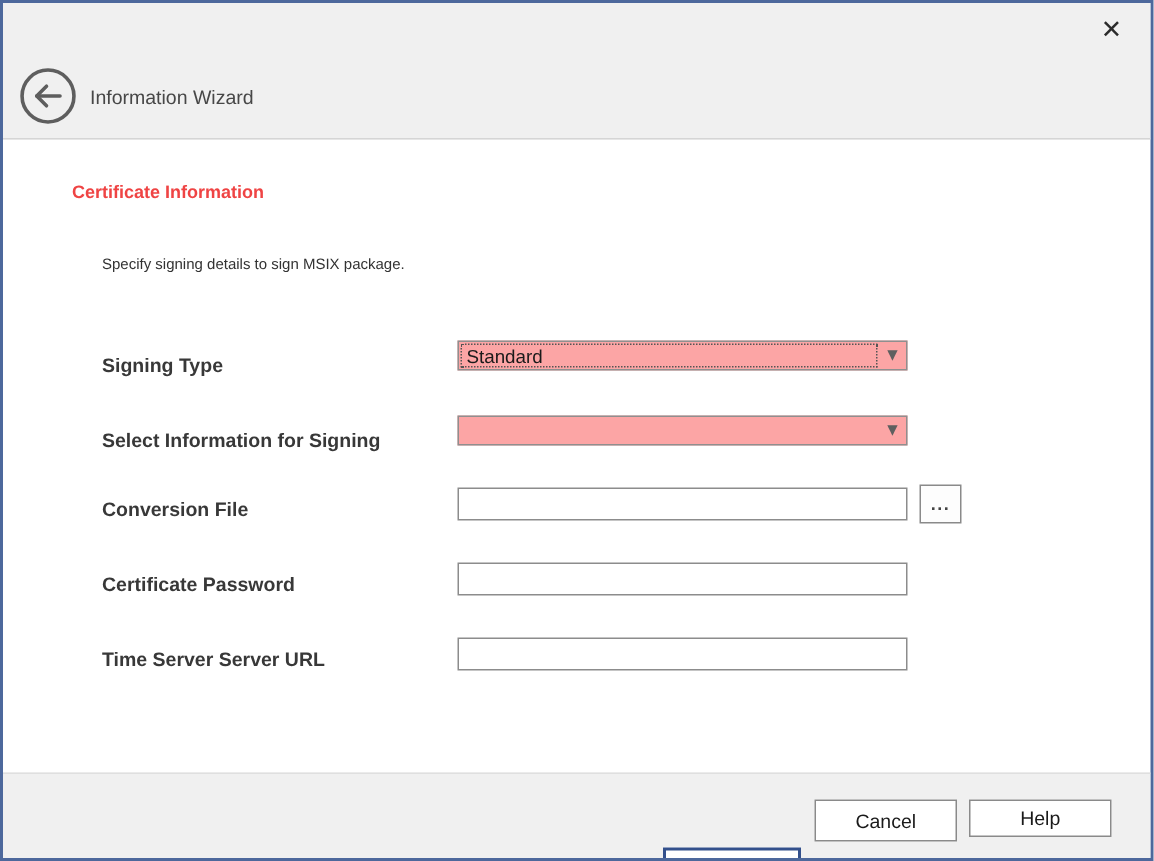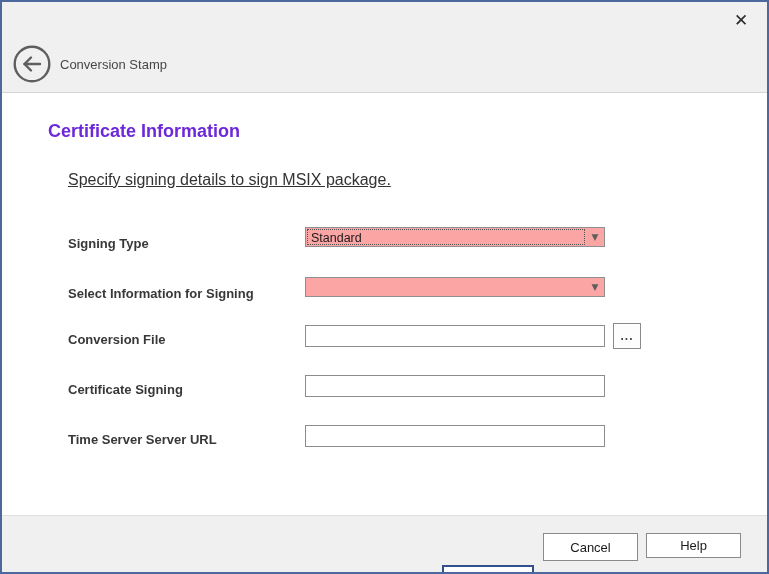--- a/index.html
+++ b/index.html
@@ -34,25 +34,25 @@
     background: transparent; border: none; cursor: pointer; padding: 0;
   }
   .header-title {
     position: absolute; left: 58px; top: 55px;
     font-size: 13px; color: #474747;
   }
 
   
   .page-heading {
     position: absolute; left: 46px; top: 119px;
-    font-size: 18px; font-weight: bold; color: #6d28d9;
+    font-size: 12px; font-weight: bold; color: #ef4444;
   }
   .page-desc {
     position: absolute; left: 66px; top: 169px;
-    font-size: 16px; color: #333333; text-decoration: underline;
+    font-size: 10px; color: #333333;
   }
 
   .field-label {
     position: absolute; left: 66px;
     font-size: 13px; color: #383838; font-weight: bold;
   }
 
   .combo {
     position: absolute; left: 303px; width: 300px; height: 20px;
     border: 1px solid #8f8f8f; background: #fca5a5;
@@ -122,21 +122,21 @@
     <button class="close-btn">✕</button>
     <button class="back-btn" title="">
       <span>
         <svg width="38" height="38" viewBox="0 0 38 38">
           <circle cx="19" cy="19" r="17.3" fill="none" stroke="#5e5e5e" stroke-width="2.4"></circle>
           <line x1="11.5" y1="19" x2="27" y2="19" stroke="#5e5e5e" stroke-width="2.4" stroke-linecap="round"></line>
           <polyline points="18,12.5 11.5,19 18,25.5" fill="none" stroke="#5e5e5e" stroke-width="2.4" stroke-linecap="round" stroke-linejoin="round"></polyline>
         </svg>
       </span>
     </button>
-    <div class="header-title">Conversion Stamp</div>
+    <div class="header-title">Information Wizard</div>
   </div>
 
   <div class="page-heading">Certificate Information</div>
   <div class="page-desc">Specify signing details to sign MSIX package.</div>
 
   <div class="field-label" style="top:234px">Signing Type</div>
   <div class="combo focused" style="top:225px">
     <div class="combo-text">Standard</div>
     <div class="combo-arrow">▼</div>
   </div>
@@ -144,21 +144,21 @@
   <div class="field-label" style="top:284px">Select Information for Signing</div>
   <div class="combo" style="top:275px">
     <div class="combo-text"></div>
     <div class="combo-arrow">▼</div>
   </div>
 
   <div class="field-label" style="top:330px">Conversion File</div>
   <input type="text" class="text-input" style="top: 323px;" value="">
   <button class="browse-btn">...</button>
 
-  <div class="field-label" style="top:380px">Certificate Signing</div>
+  <div class="field-label" style="top:380px">Certificate Password</div>
   <input type="text" class="text-input" style="top: 373px;" value="">
 
   <div class="field-label" style="top:430px">Time Server Server URL</div>
   <input type="text" class="text-input" style="top: 423px;" value="">
 
   <div class="footer"></div>
   <button class="btn btn-default">Next &gt;</button>
   <button class="btn btn-normal btn-cancel">Cancel</button>
   <button class="btn btn-normal btn-help">Help</button>
 

